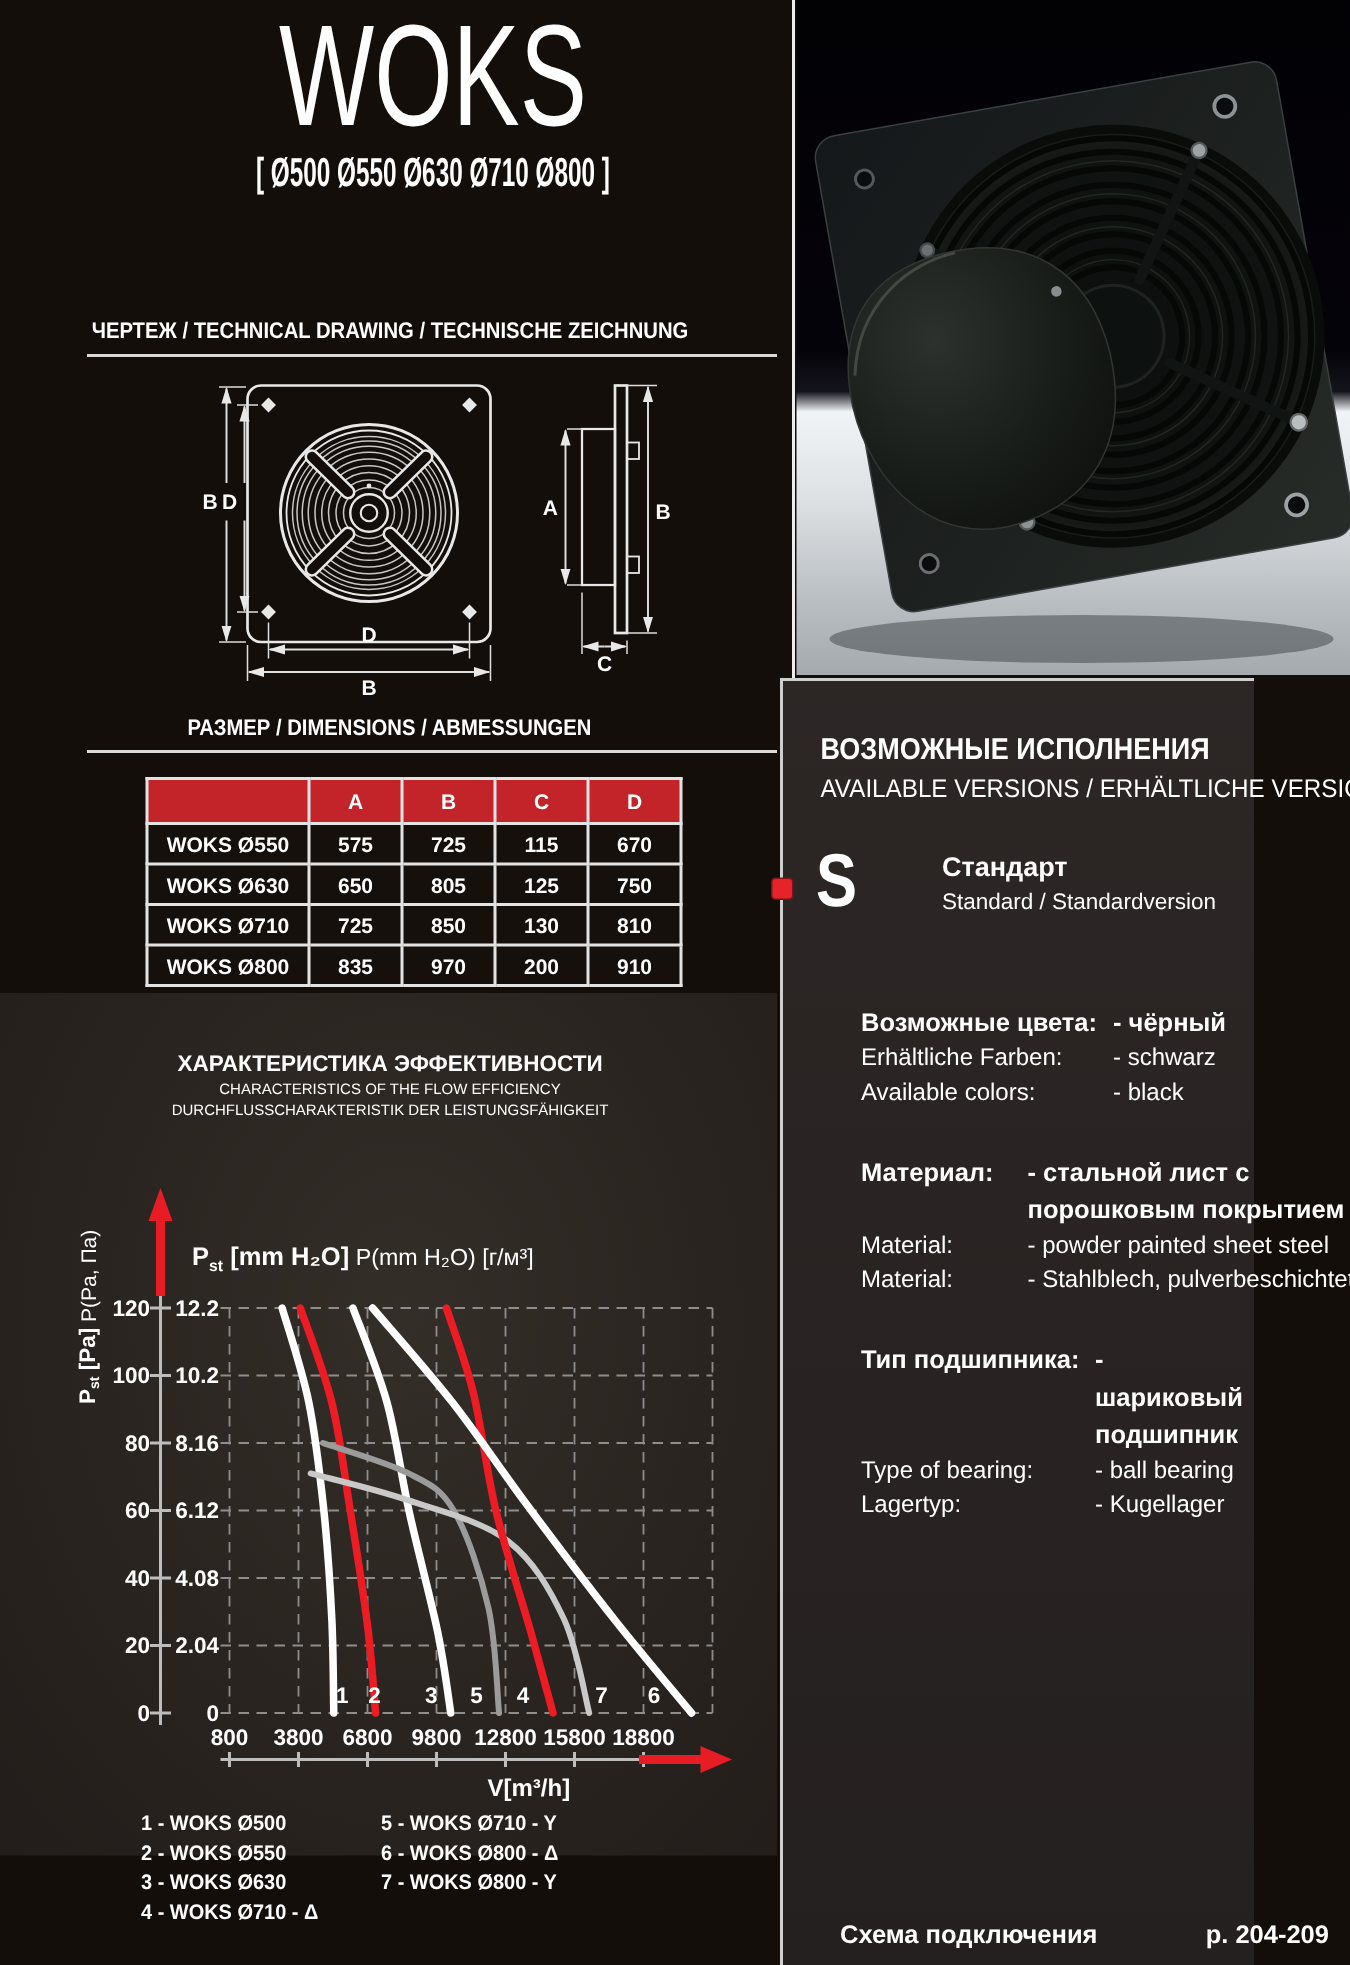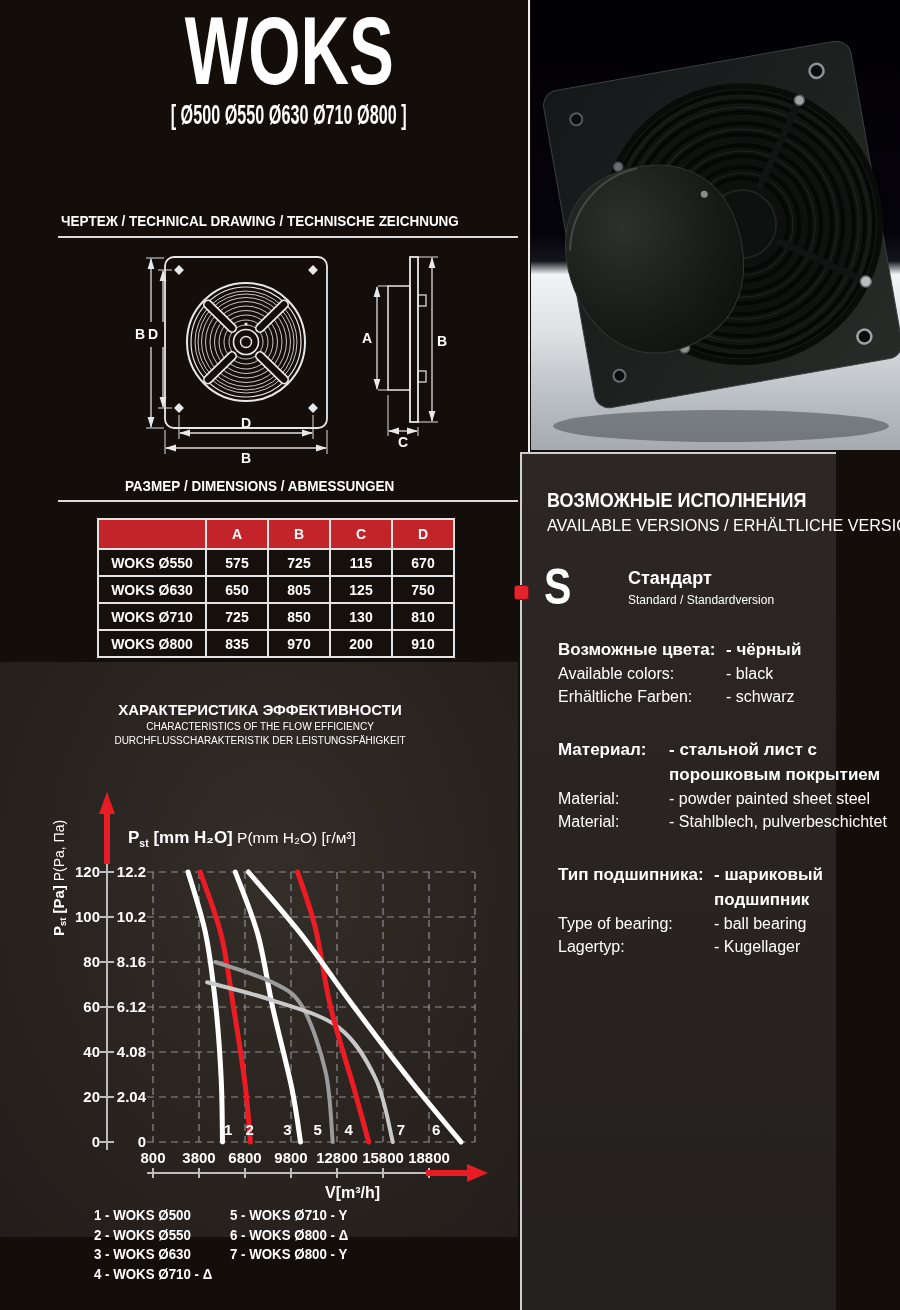--- a/index.html
+++ b/index.html
@@ -3,21 +3,21 @@
 <meta charset="utf-8">
 <style>
   html,body{margin:0;padding:0;background:#000;}
   #page{position:relative;width:900px;height:1310px;background:#140e0b;overflow:hidden;
         font-family:"Liberation Sans",sans-serif;color:#fff;}
   .abs{position:absolute;}
   .cnd{display:inline-block;transform:scaleX(.9);transform-origin:center;white-space:nowrap;}
   .cndL{display:inline-block;transform:scaleX(.93);transform-origin:left;white-space:nowrap;}
 
   
-  #title{left:0;top:2px;width:578px;text-align:center;font-weight:bold;font-size:96px;line-height:1.02;}
+  #title{left:0;top:2px;width:578px;text-align:center;font-weight:normal;font-size:96px;line-height:1.02;}
   #title span{display:inline-block;transform:scaleX(.70);transform-origin:center;}
   #subtitle{left:0;top:100px;width:578px;text-align:center;font-weight:bold;font-size:27px;}
   #subtitle span{display:inline-block;transform:scaleX(.60);transform-origin:center;white-space:nowrap;}
 
   .sect-head{width:460px;left:30px;text-align:center;font-weight:bold;font-size:15px;}
   .sect-line{left:58px;width:460px;height:2px;background:#d9d9d9;}
 
   
   #dims-table{border-collapse:collapse;background:transparent;}
   #dims-table th,#dims-table td{border:2px solid #e3e3e3;text-align:center;vertical-align:middle;
@@ -36,38 +36,38 @@
      font-size:14px;line-height:30px;white-space:nowrap;}
   #ylabel .b{font-weight:bold;font-size:15px;}
   #toplabel{left:128px;top:828px;font-size:15.5px;white-space:nowrap;}
   #toplabel .b{font-weight:bold;font-size:17px;}
   sub{font-size:62%;}
   #xlabel{left:325px;top:1184px;width:150px;font-weight:bold;font-size:16px;}
   svg text{font-family:"Liberation Sans",sans-serif;}
   .grid{stroke:#8d8d8d;stroke-width:1.2;stroke-dasharray:7 5;fill:none;}
   .axis{stroke:#bdbdbd;stroke-width:2;}
   .tick{fill:#fff;font-weight:bold;font-size:15px;}
-  #legend{left:94px;top:1206px;display:flex;gap:12px;}
+  #legend{left:94px;top:1206px;display:flex;gap:36px;}
   #legend .col{display:flex;flex-direction:column;}
   #legend .col div{font-weight:bold;font-size:14px;line-height:19.6px;transform:scaleX(.95);transform-origin:left;white-space:nowrap;}
 
   
   #photo-divider{left:528px;top:0;width:2px;height:452px;background:#ededed;}
   #photo{left:531px;top:0;width:369px;height:450px;
      background:linear-gradient(180deg,#020104 0%,#05030a 52%,#14141c 58%,#f1f4f6 61%,#dde1e4 74%,#b7bcc0 90%,#a5aaae 100%);}
   #right-panel{left:520px;top:452px;width:316px;height:858px;border-left:2px solid #cfcfcf;border-top:2px solid #cfcfcf;
      background:linear-gradient(180deg,#2c2725 0%,#282322 60%,#252020 100%);box-sizing:border-box;}
   #rp-head-ru{left:25px;top:35px;font-weight:bold;font-size:20px;}
   #rp-head-en{left:25px;top:62px;font-size:17px;}
   #badge-s{left:22px;top:108px;font-weight:bold;font-size:50px;line-height:1;}
   #badge-s span{display:inline-block;transform:scaleX(.82);transform-origin:left;}
   #badge-title{left:106px;top:114px;font-weight:bold;font-size:18px;}
-  #badge-sub{left:106px;top:139px;font-size:12px;}
+  #badge-sub{left:106px;top:139px;font-size:15px;}
   #red-marker{left:-8px;top:131px;width:13px;height:13px;background:#e4232b;border:1px solid #7e1216;border-radius:3px;}
-  .spec-block{left:36px;}
+  .spec-block{left:52px;margin-top:32px;}
   .spec-row{display:flex;line-height:23px;font-size:16px;}
   .spec-row .lbl{flex:none;}
   .spec-row.hd{font-weight:bold;font-size:17px;line-height:25px;}
   #colors-block{top:183px;} #colors-block .lbl{width:168px;}
   #material-block{top:283px;} #material-block .lbl{width:111px;} #material-block .val{width:230px;}
   #bearing-block{top:408px;} #bearing-block .lbl{width:156px;}
   #rp-footer{left:38px;top:826px;width:326px;display:flex;justify-content:space-between;font-weight:bold;font-size:17px;}
 </style>
 </head>
 <body>
@@ -410,26 +410,26 @@
     <div class="abs" id="badge-s"><span>S</span></div>
     <div class="abs" id="badge-title">Стандарт</div>
     <div class="abs" id="badge-sub">Standard / Standardversion</div>
 
     <div class="abs spec-block" id="colors-block">
         <div class="spec-row hd">
           <span class="lbl">Возможные цвета:</span>
           <span class="val">- чёрный</span>
         </div>
         <div class="spec-row">
+          <span class="lbl">Erhältliche Farben:</span>
+          <span class="val">- schwarz</span>
+        </div>
+        <div class="spec-row">
           <span class="lbl">Available colors:</span>
           <span class="val">- black</span>
-        </div>
-        <div class="spec-row">
-          <span class="lbl">Erhältliche Farben:</span>
-          <span class="val">- schwarz</span>
         </div>
       </div>
     <div class="abs spec-block" id="material-block">
         <div class="spec-row hd">
           <span class="lbl">Материал:</span>
           <span class="val">- стальной лист с порошковым покрытием</span>
         </div>
         <div class="spec-row">
           <span class="lbl">Material:</span>
           <span class="val">- powder painted sheet steel</span>
@@ -447,15 +447,19 @@
         <div class="spec-row">
           <span class="lbl">Type of bearing:</span>
           <span class="val">- ball bearing</span>
         </div>
         <div class="spec-row">
           <span class="lbl">Lagertyp:</span>
           <span class="val">- Kugellager</span>
         </div>
       </div>
 
+    <div class="abs" id="rp-footer">
+      <span>Схема подключения</span>
+      <span>p. 204-209</span>
+    </div>
   </div>
 
 </div>
 
 </body></html>

